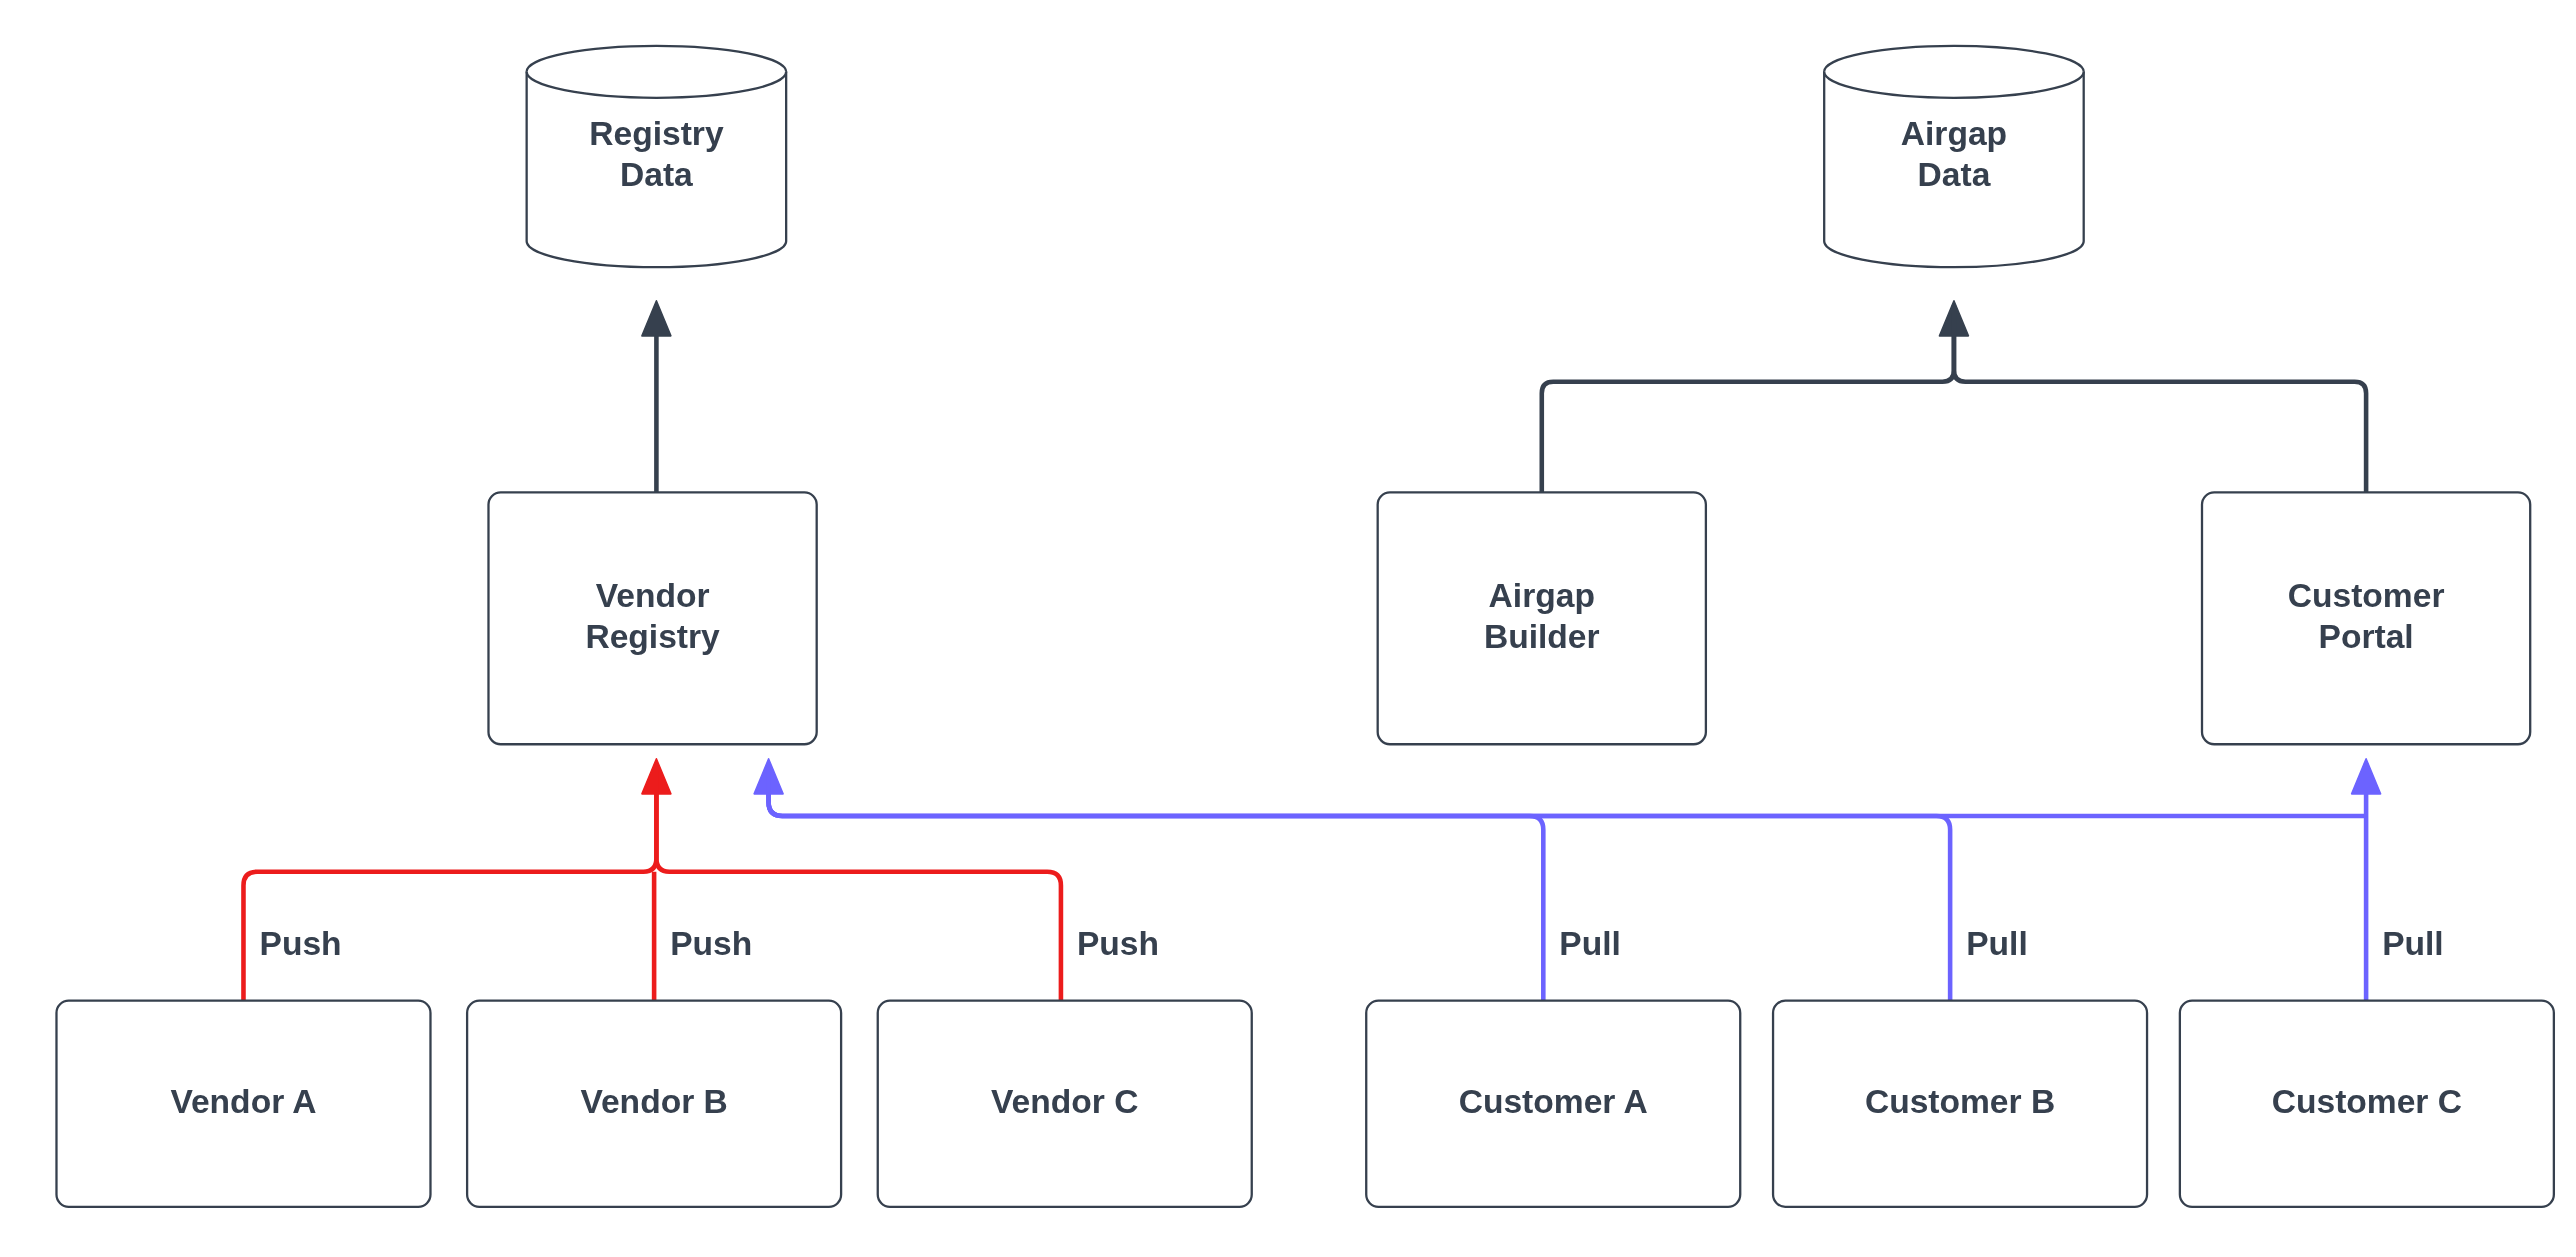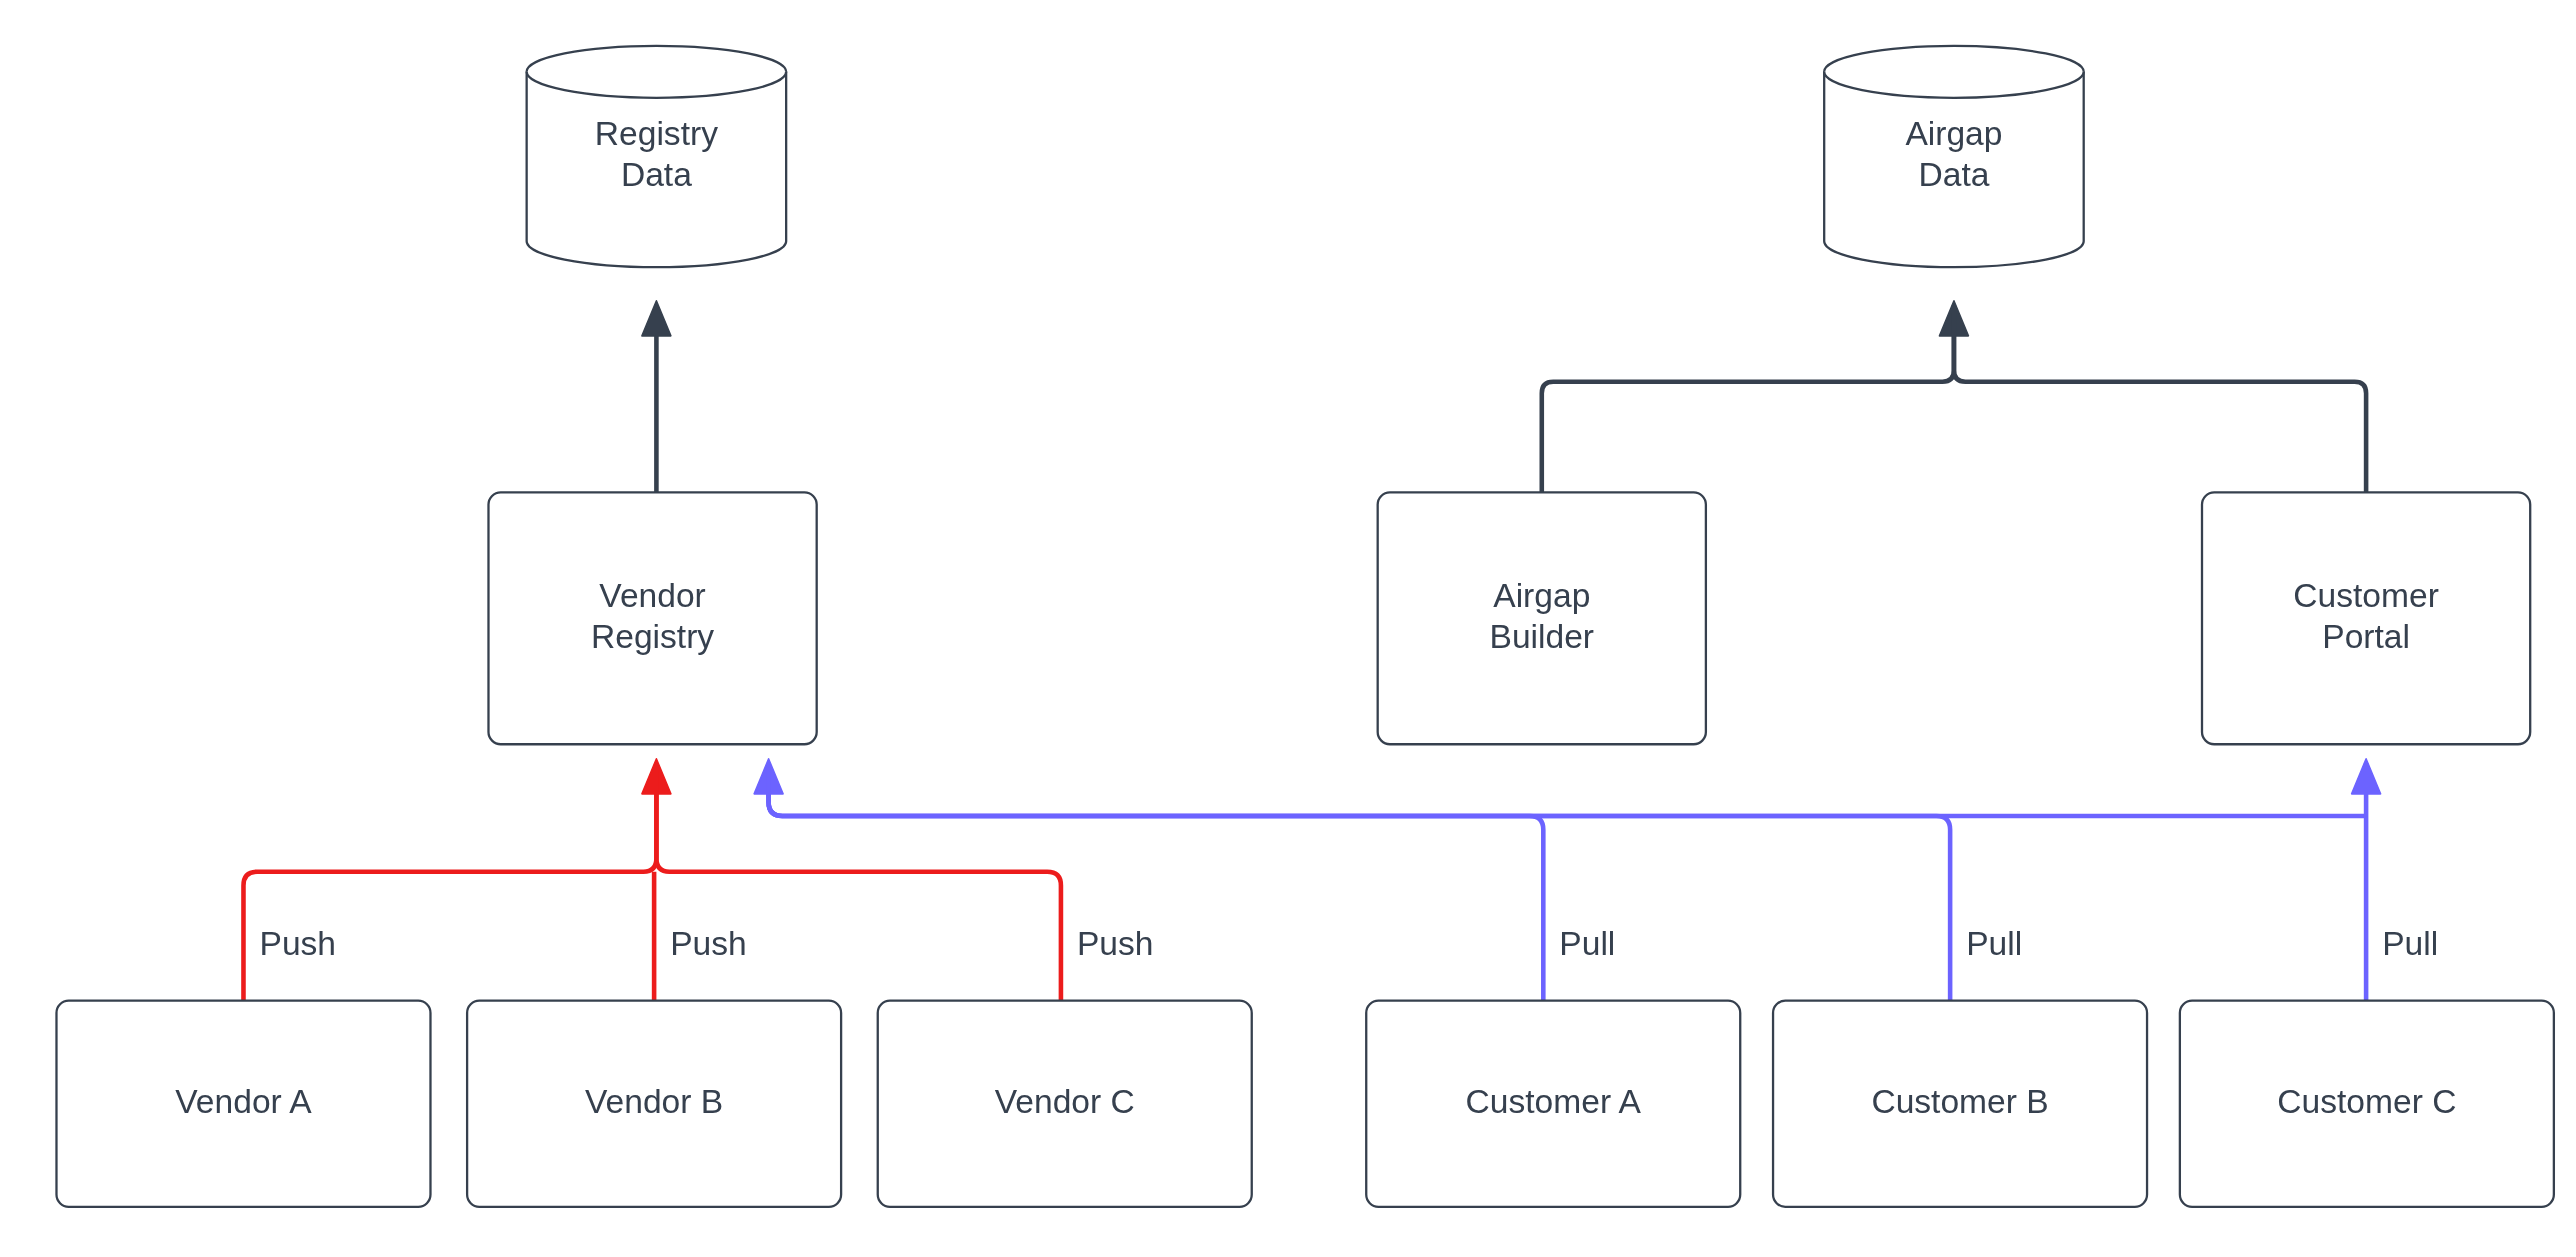--- a/index.html
+++ b/index.html
@@ -6,20 +6,21 @@
     margin: 0;
     padding: 0;
     background: #ffffff;
   }
   #diagram-root {
     position: relative;
     width: 2576px;
     height: 1258px;
     background: #ffffff;
     font-family: "Liberation Sans", sans-serif;
+    font-weight: bold;
   }
   svg.diagram-canvas {
     display: block;
     width: 2576px;
     height: 1258px;
   }
   .node-shape {
     fill: #ffffff;
     stroke: #36404e;
     stroke-width: 3;

